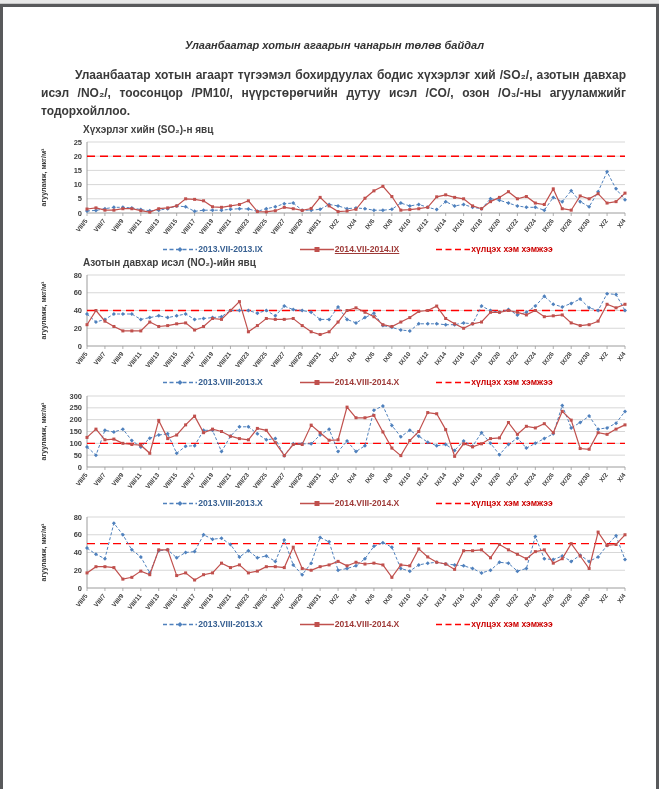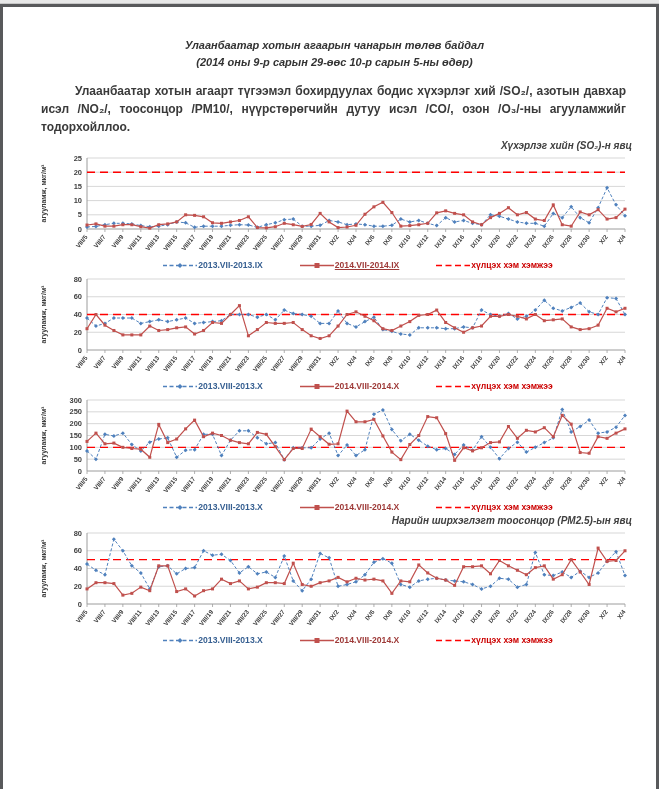--- a/index.html
+++ b/index.html
@@ -10,40 +10,39 @@
   }
   .doc-title,.doc-subtitle{
     text-align:center;font-weight:bold;font-style:italic;font-size:11px;color:#333;line-height:1.5;
   }
   .doc-paragraph{
     margin:12px 6px 4px 4px;font-size:12px;font-weight:bold;color:#3a3a3a;
     text-align:justify;text-indent:34px;line-height:1.5;
   }
   .chart{margin:1px 0 3px 0;}
   .chart-title{
-    text-align:right;font-size:10px;font-weight:bold;font-style:italic;color:#404040;
+    text-align:left;font-size:10px;font-weight:bold;color:#404040;
     padding-left:46px;margin-bottom:0;line-height:1.2;
   }
   .legend{
     display:flex;justify-content:center;gap:36px;align-items:center;
     font-size:8.6px;font-weight:bold;padding-left:46px;margin-top:-3px;line-height:1;
   }
   .legend-item{display:flex;align-items:center;gap:0;}
   svg{display:block;}
   svg text{font-family:"Liberation Sans","DejaVu Sans",sans-serif;}
   .ytick{font-size:7.5px;font-weight:bold;fill:#3f3f3f;}
   .xtick{font-size:6.3px;font-weight:bold;fill:#3f3f3f;}
   .ylabel{font-size:7px;font-weight:bold;fill:#3f3f3f;}
 </style>
 </head>
 <body>
 
 <div class="page">
   <div class="doc-title">Улаанбаатар хотын агаарын чанарын төлөв байдал</div>
-  <div class="doc-subtitle">(2014 оны 9-р сарын 29-өөс 10-р сарын 5-ны өдөр)</div>
   <p class="doc-paragraph">Улаанбаатар хотын агаарт түгээмэл бохирдуулах бодис хүхэрлэг хий /SO₂/, азотын давхар исэл /NO₂/, тоосонцор /PM10/, нүүрстөрөгчийн дутуу исэл /CO/, озон /O₃/-ны агууламжийг тодорхойллоо.</p>
   <div id="charts">
       <div class="chart">
         <div class="chart-title">Хүхэрлэг хийн (SO₂)-н явц</div>
         <svg viewBox="0 0 595 112" width="595" height="112">
           <line x1="50" y1="77" x2="588" y2="77" stroke="#9C9C9C" stroke-width="1"></line>
           <text x="45" y="79.6" text-anchor="end" class="ytick">0</text>
           <line x1="50" y1="62.8" x2="588" y2="62.8" stroke="#C9C9C9" stroke-width="0.75"></line>
           <text x="45" y="65.39999999999999" text-anchor="end" class="ytick">5</text>
           <line x1="50" y1="48.599999999999994" x2="588" y2="48.599999999999994" stroke="#C9C9C9" stroke-width="0.75"></line>
@@ -265,20 +264,21 @@
           </span>
           <span class="legend-item">
             <svg width="36" height="9">
               <line x1="1" y1="4.5" x2="35" y2="4.5" stroke="#FF0000" stroke-width="1.5" stroke-dasharray="6,3.5"></line>
             </svg>
             <span style="color: rgb(204, 0, 0);">хүлцэх хэм хэмжээ</span>
           </span>
         </div>
       </div>
       <div class="chart">
+        <div class="chart-title">Азотын давхар исэл (NO₂)-ийн явц</div>
         <svg viewBox="0 0 595 112" width="595" height="112">
           <line x1="50" y1="77" x2="588" y2="77" stroke="#9C9C9C" stroke-width="1"></line>
           <text x="45" y="79.6" text-anchor="end" class="ytick">0</text>
           <line x1="50" y1="59.25" x2="588" y2="59.25" stroke="#C9C9C9" stroke-width="0.75"></line>
           <text x="45" y="61.85" text-anchor="end" class="ytick">20</text>
           <line x1="50" y1="41.5" x2="588" y2="41.5" stroke="#C9C9C9" stroke-width="0.75"></line>
           <text x="45" y="44.1" text-anchor="end" class="ytick">40</text>
           <line x1="50" y1="23.75" x2="588" y2="23.75" stroke="#C9C9C9" stroke-width="0.75"></line>
           <text x="45" y="26.35" text-anchor="end" class="ytick">60</text>
           <line x1="50" y1="6" x2="588" y2="6" stroke="#C9C9C9" stroke-width="0.75"></line>
@@ -727,21 +727,20 @@
           </span>
           <span class="legend-item">
             <svg width="36" height="9">
               <line x1="1" y1="4.5" x2="35" y2="4.5" stroke="#FF0000" stroke-width="1.5" stroke-dasharray="6,3.5"></line>
             </svg>
             <span style="color: rgb(204, 0, 0);">хүлцэх хэм хэмжээ</span>
           </span>
         </div>
       </div>
       <div class="chart">
-        <div class="chart-title">Нарийн ширхэглэгт тоосонцор (PM2.5)-ын явц</div>
         <svg viewBox="0 0 595 112" width="595" height="112">
           <line x1="50" y1="77" x2="588" y2="77" stroke="#9C9C9C" stroke-width="1"></line>
           <text x="45" y="79.6" text-anchor="end" class="ytick">0</text>
           <line x1="50" y1="59.25" x2="588" y2="59.25" stroke="#C9C9C9" stroke-width="0.75"></line>
           <text x="45" y="61.85" text-anchor="end" class="ytick">20</text>
           <line x1="50" y1="41.5" x2="588" y2="41.5" stroke="#C9C9C9" stroke-width="0.75"></line>
           <text x="45" y="44.1" text-anchor="end" class="ytick">40</text>
           <line x1="50" y1="23.75" x2="588" y2="23.75" stroke="#C9C9C9" stroke-width="0.75"></line>
           <text x="45" y="26.35" text-anchor="end" class="ytick">60</text>
           <line x1="50" y1="6" x2="588" y2="6" stroke="#C9C9C9" stroke-width="0.75"></line>

